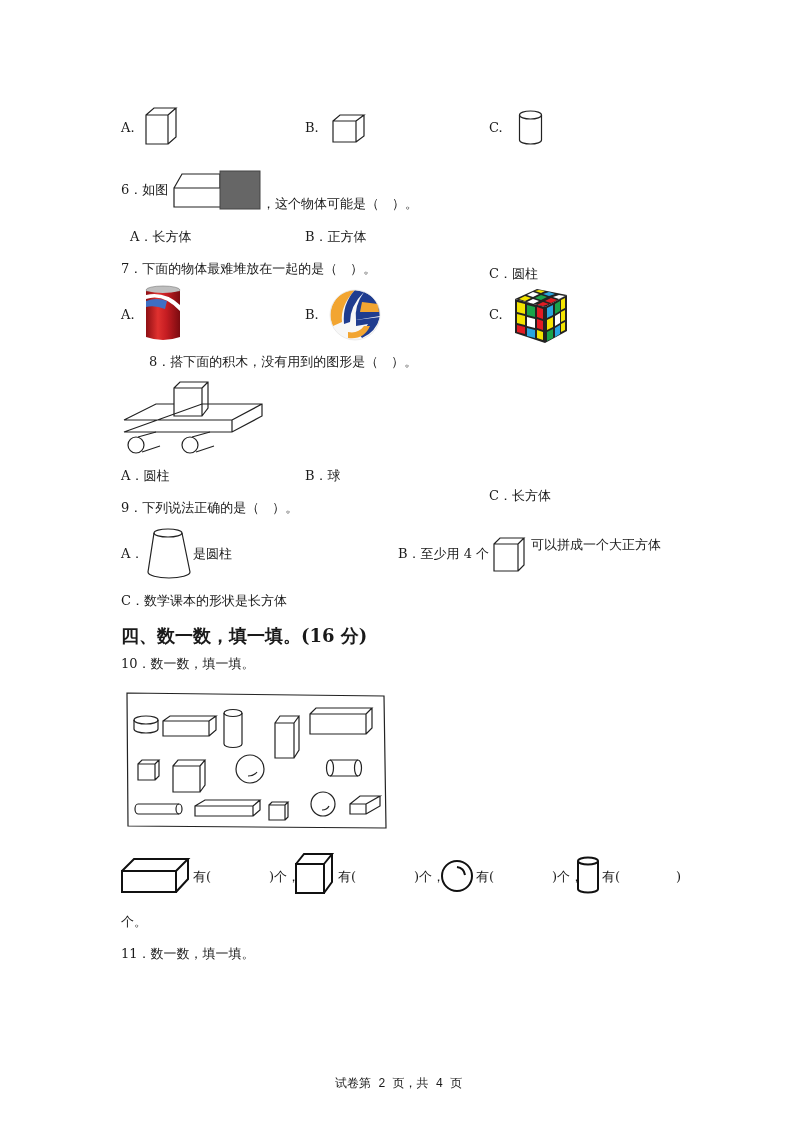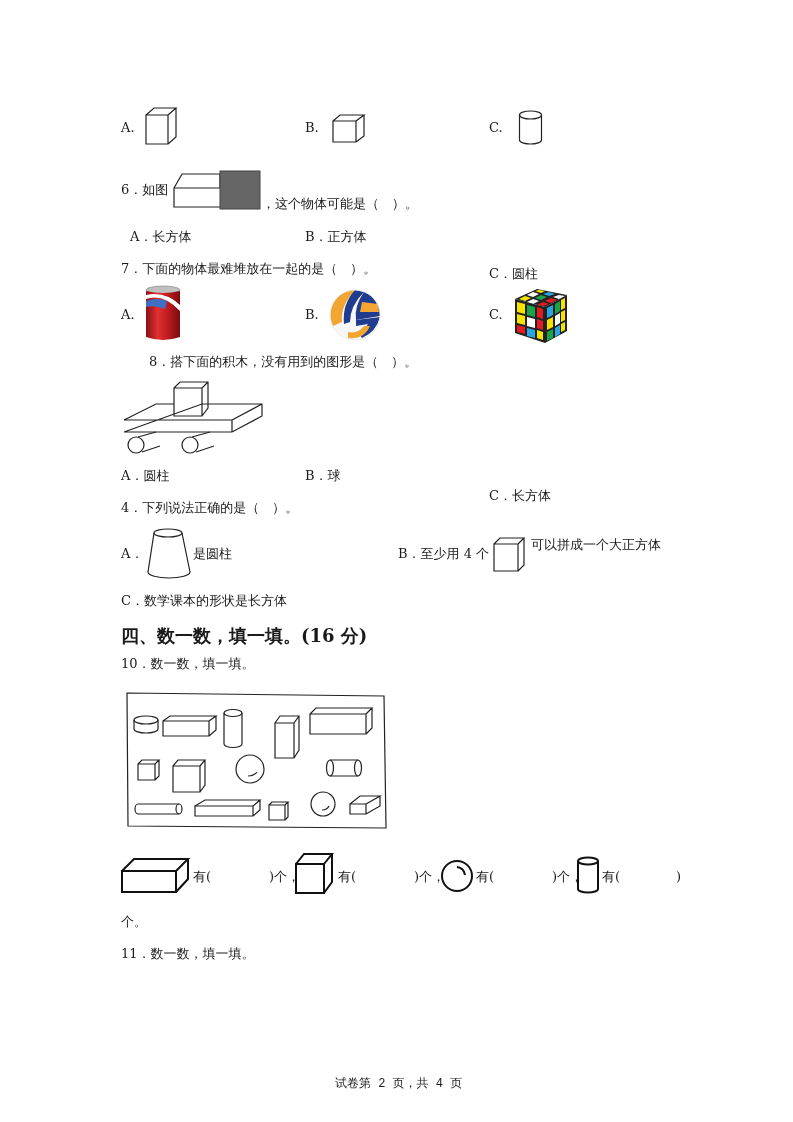--- a/index.html
+++ b/index.html
@@ -120,21 +120,21 @@
   <circle class="ln" cx="16" cy="65" r="8"></circle>
   <path class="ln" d="M18 57 L36 52 M22 72 L40 66"></path>
   <circle class="ln" cx="70" cy="65" r="8"></circle>
   <path class="ln" d="M72 57 L90 52 M76 72 L94 66"></path>
 </svg>
 
 <div class="abs t" style="left:121px;top:468px;">A．圆柱</div>
 <div class="abs t" style="left:305px;top:468px;">B．球</div>
 <div class="abs t" style="left:489px;top:468px;margin-top:20px;">C．长方体</div>
 
-<div class="abs t" style="left:121px;top:500px;">4．下列说法正确的是（　）。</div>
+<div class="abs t" style="left:121px;top:500px;">9．下列说法正确的是（　）。</div>
 
 <div class="abs t" style="left:121px;top:546px;">A．</div>
 <svg style="left:146px;top:527px;" width="48" height="54">
   <ellipse class="ln" cx="22" cy="6" rx="14" ry="4"></ellipse>
   <path class="ln" d="M8 6 L2 45 A21 6 0 0 0 44 45 L36 6"></path>
 </svg>
 <div class="abs t" style="left:193px;top:546px;">是圆柱</div>
 
 <div class="abs t" style="left:398px;top:546px;">B．至少用 4 个</div>
 <svg style="left:492px;top:536px;" width="36" height="38">

